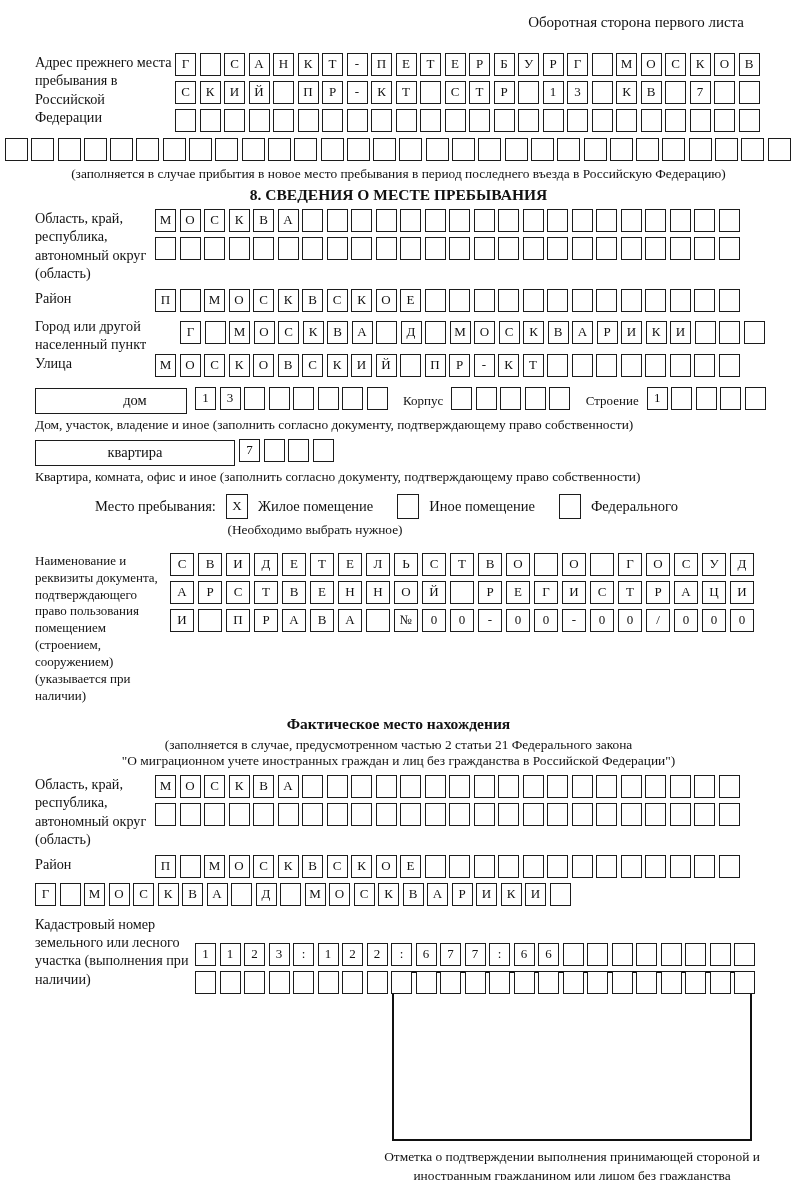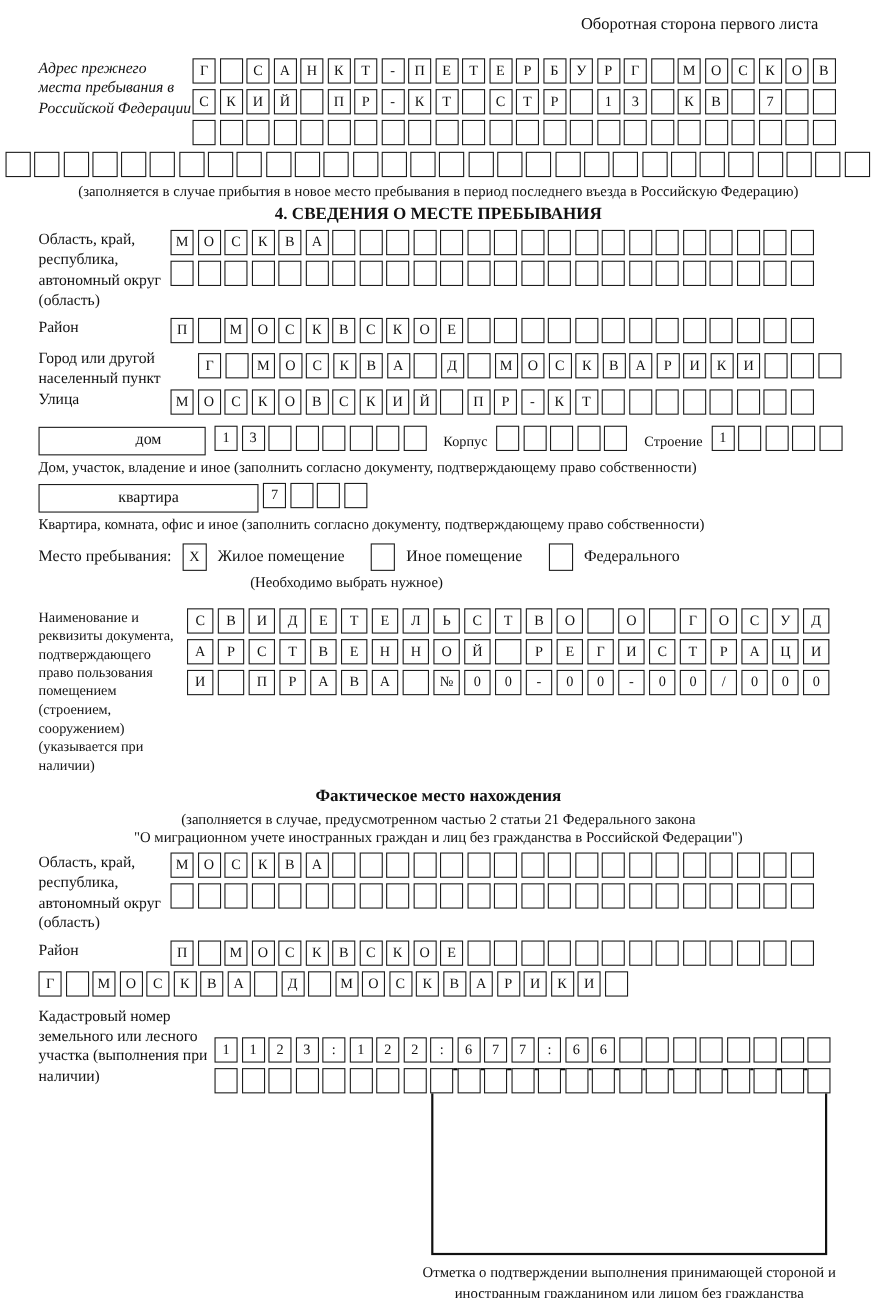--- a/index.html
+++ b/index.html
@@ -15,39 +15,39 @@
         border:1.6px solid #1c1c1c;margin-right:3.5px;text-align:center;
         font-size:13px;line-height:20px;vertical-align:top;background:#fff;}
   .fullrow{margin-left:-30px;margin-top:1px;}
   .fullrow .cell{width:23px;margin-right:3.3px;}
   .doc .cell{width:24px;margin-right:4px;}
   .cb{width:22px;height:25px;line-height:22px;margin:0;}
 
   .field{display:flex;align-items:flex-start;}
   .vcenter{align-items:center;}
   .flabel{font-size:14.2px;line-height:1.3;flex:0 0 auto;}
-  .w120{width:120px;}.w140{width:140px;font-style:italic;}.w145{width:145px;}.w150{width:150px;}
+  .w120{width:120px;}.w140{width:140px;}.w145{width:145px;}.w150{width:150px;}
   .w135{width:135px;font-size:13px;}.w160{width:160px;}
   .rows{flex:1 1 auto;}
 
   .caption{font-size:13.4px;}
   .full-center{margin-left:-35px;width:797px;text-align:center;}
   .sec-title{margin-left:-35px;width:797px;text-align:center;font-weight:bold;font-size:15.5px;margin-top:4px;margin-bottom:5px;}
   .fact-title{margin-top:10px;margin-bottom:4px;}
 
   .boxlabel{box-sizing:border-box;border:1.6px solid #1c1c1c;height:26px;line-height:23px;
             text-align:center;font-size:14.5px;flex:0 0 auto;background:#fff;}
   .dombox{width:152px;margin-right:8px;padding-left:48px;}
   .kvbox{width:200px;margin-right:4px;}
   .inline-label{font-size:13px;margin:0 8px 0 12px;}
   .domrow{margin-top:5px;margin-bottom:2px;}
   .kvrow{margin-top:6px;margin-bottom:2px;}
   .smallcap{margin:2px 0 5px 0;}
 
-  .mestorow{display:flex;align-items:center;margin-top:7px;height:30px;}
+  .mestorow{display:flex;align-items:center;margin-top:7px;height:30px;justify-content:center;}
   .mesto-label{font-size:14.5px;margin-right:10px;}
   .opt-label{font-size:14.5px;margin:0 24px 0 10px;}
   .mesto-cap{width:330px;margin-left:115px;text-align:center;margin-bottom:15px;}
 
   .mt4{margin-top:4px;}.mt6{margin-top:6px;}
 
   .stamp-wrap{width:376px;margin-left:auto;margin-right:2px;margin-top:-28px;}
   .stamp-box{box-sizing:border-box;width:360px;height:170px;border:2px solid #111;margin:0 auto;background:#fff;}
   .stamp-caption{margin-top:6px;font-size:13.4px;line-height:1.42;text-align:center;}
 </style>
@@ -62,21 +62,21 @@
     <div class="flabel w140">Адрес прежнего места пребывания в Российской Федерации</div>
     <div class="rows">
       <div class="cellrow"><span class="cell">Г</span><span class="cell"></span><span class="cell">С</span><span class="cell">А</span><span class="cell">Н</span><span class="cell">К</span><span class="cell">Т</span><span class="cell">-</span><span class="cell">П</span><span class="cell">Е</span><span class="cell">Т</span><span class="cell">Е</span><span class="cell">Р</span><span class="cell">Б</span><span class="cell">У</span><span class="cell">Р</span><span class="cell">Г</span><span class="cell"></span><span class="cell">М</span><span class="cell">О</span><span class="cell">С</span><span class="cell">К</span><span class="cell">О</span><span class="cell">В</span></div>
       <div class="cellrow"><span class="cell">С</span><span class="cell">К</span><span class="cell">И</span><span class="cell">Й</span><span class="cell"></span><span class="cell">П</span><span class="cell">Р</span><span class="cell">-</span><span class="cell">К</span><span class="cell">Т</span><span class="cell"></span><span class="cell">С</span><span class="cell">Т</span><span class="cell">Р</span><span class="cell"></span><span class="cell">1</span><span class="cell">3</span><span class="cell"></span><span class="cell">К</span><span class="cell">В</span><span class="cell"></span><span class="cell">7</span><span class="cell"></span><span class="cell"></span></div>
       <div class="cellrow"><span class="cell"></span><span class="cell"></span><span class="cell"></span><span class="cell"></span><span class="cell"></span><span class="cell"></span><span class="cell"></span><span class="cell"></span><span class="cell"></span><span class="cell"></span><span class="cell"></span><span class="cell"></span><span class="cell"></span><span class="cell"></span><span class="cell"></span><span class="cell"></span><span class="cell"></span><span class="cell"></span><span class="cell"></span><span class="cell"></span><span class="cell"></span><span class="cell"></span><span class="cell"></span><span class="cell"></span></div>
     </div>
   </div>
   <div class="cellrow fullrow"><span class="cell"></span><span class="cell"></span><span class="cell"></span><span class="cell"></span><span class="cell"></span><span class="cell"></span><span class="cell"></span><span class="cell"></span><span class="cell"></span><span class="cell"></span><span class="cell"></span><span class="cell"></span><span class="cell"></span><span class="cell"></span><span class="cell"></span><span class="cell"></span><span class="cell"></span><span class="cell"></span><span class="cell"></span><span class="cell"></span><span class="cell"></span><span class="cell"></span><span class="cell"></span><span class="cell"></span><span class="cell"></span><span class="cell"></span><span class="cell"></span><span class="cell"></span><span class="cell"></span><span class="cell"></span></div>
   <div class="caption full-center">(заполняется в случае прибытия в новое место пребывания в период последнего въезда в Российскую Федерацию)</div>
 
-  <div class="caption sec-title">4. СВЕДЕНИЯ О МЕСТЕ ПРЕБЫВАНИЯ</div>
+  <div class="caption sec-title">8. СВЕДЕНИЯ О МЕСТЕ ПРЕБЫВАНИЯ</div>
 
   <div class="field">
     <div class="flabel w120">Область, край, республика, автономный округ (область)</div>
     <div class="rows">
       <div class="cellrow"><span class="cell">М</span><span class="cell">О</span><span class="cell">С</span><span class="cell">К</span><span class="cell">В</span><span class="cell">А</span><span class="cell"></span><span class="cell"></span><span class="cell"></span><span class="cell"></span><span class="cell"></span><span class="cell"></span><span class="cell"></span><span class="cell"></span><span class="cell"></span><span class="cell"></span><span class="cell"></span><span class="cell"></span><span class="cell"></span><span class="cell"></span><span class="cell"></span><span class="cell"></span><span class="cell"></span><span class="cell"></span></div>
       <div class="cellrow"><span class="cell"></span><span class="cell"></span><span class="cell"></span><span class="cell"></span><span class="cell"></span><span class="cell"></span><span class="cell"></span><span class="cell"></span><span class="cell"></span><span class="cell"></span><span class="cell"></span><span class="cell"></span><span class="cell"></span><span class="cell"></span><span class="cell"></span><span class="cell"></span><span class="cell"></span><span class="cell"></span><span class="cell"></span><span class="cell"></span><span class="cell"></span><span class="cell"></span><span class="cell"></span><span class="cell"></span></div>
     </div>
   </div>
 
   <div class="field mt6">

